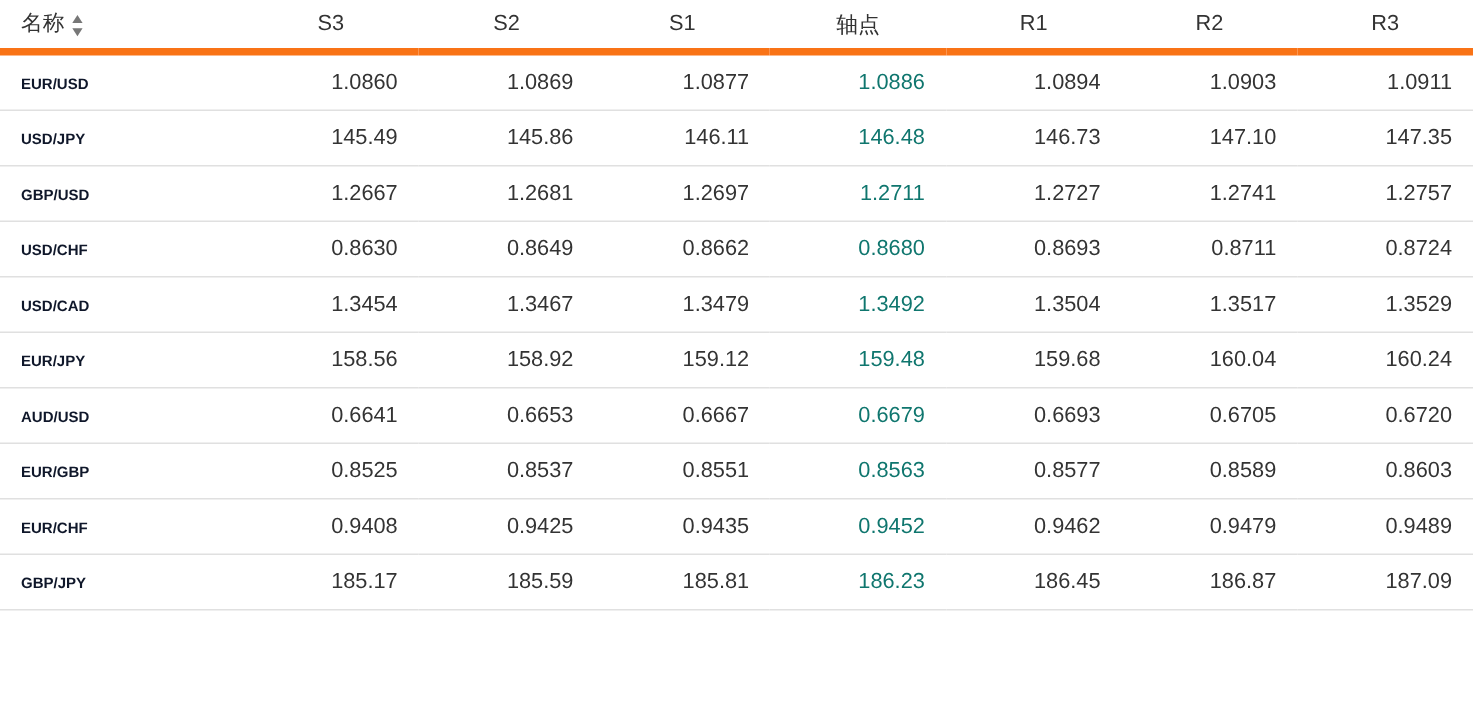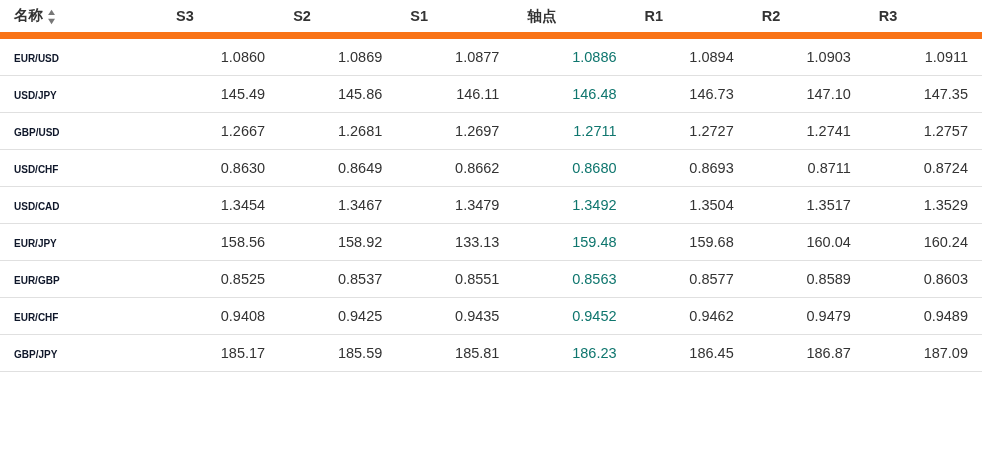--- a/index.html
+++ b/index.html
@@ -22,39 +22,39 @@
   .pivot-table th,
   .pivot-table td {
     border-bottom: 1px solid #e0e0e0;
     padding: 0 14px;
     height: 36px;
     font-size: 14.5px;
     vertical-align: middle;
     white-space: nowrap;
   }
   .pivot-table thead th {
-    border-bottom: 7px solid #f97316;
-    font-weight: bold;
+    border-bottom: 5px solid #f97316;
+    font-weight: normal;
     color: #333333;
     height: 32px;
     font-size: 14.5px;
     margin-top: 19px;
   }
   .col-name {
     width: 134px;
     text-align: left;
   }
   .col-num {
     text-align: right;
   }
   th.col-name {
     text-align: left;
   }
   th.col-num {
-    text-align: left;
+    text-align: center;
   }
   .sort-arrows {
     display: inline-block;
     margin-left: 4px;
     font-size: 9px;
     line-height: 9px;
     color: #777777;
     vertical-align: middle;
     letter-spacing: -1px;
   }
@@ -143,25 +143,35 @@
         <td class="col-num">1.3479</td>
         <td class="col-num pivot-cell">1.3492</td>
         <td class="col-num">1.3504</td>
         <td class="col-num">1.3517</td>
         <td class="col-num">1.3529</td>
       </tr>
       <tr>
         <td class="col-name"><a class="pair-link">EUR/JPY</a></td>
         <td class="col-num">158.56</td>
         <td class="col-num">158.92</td>
-        <td class="col-num">133.13</td>
+        <td class="col-num">159.12</td>
         <td class="col-num pivot-cell">159.48</td>
         <td class="col-num">159.68</td>
         <td class="col-num">160.04</td>
         <td class="col-num">160.24</td>
+      </tr>
+      <tr>
+        <td class="col-name"><a class="pair-link">AUD/USD</a></td>
+        <td class="col-num">0.6641</td>
+        <td class="col-num">0.6653</td>
+        <td class="col-num">0.6667</td>
+        <td class="col-num pivot-cell">0.6679</td>
+        <td class="col-num">0.6693</td>
+        <td class="col-num">0.6705</td>
+        <td class="col-num">0.6720</td>
       </tr>
       <tr>
         <td class="col-name"><a class="pair-link">EUR/GBP</a></td>
         <td class="col-num">0.8525</td>
         <td class="col-num">0.8537</td>
         <td class="col-num">0.8551</td>
         <td class="col-num pivot-cell">0.8563</td>
         <td class="col-num">0.8577</td>
         <td class="col-num">0.8589</td>
         <td class="col-num">0.8603</td>

